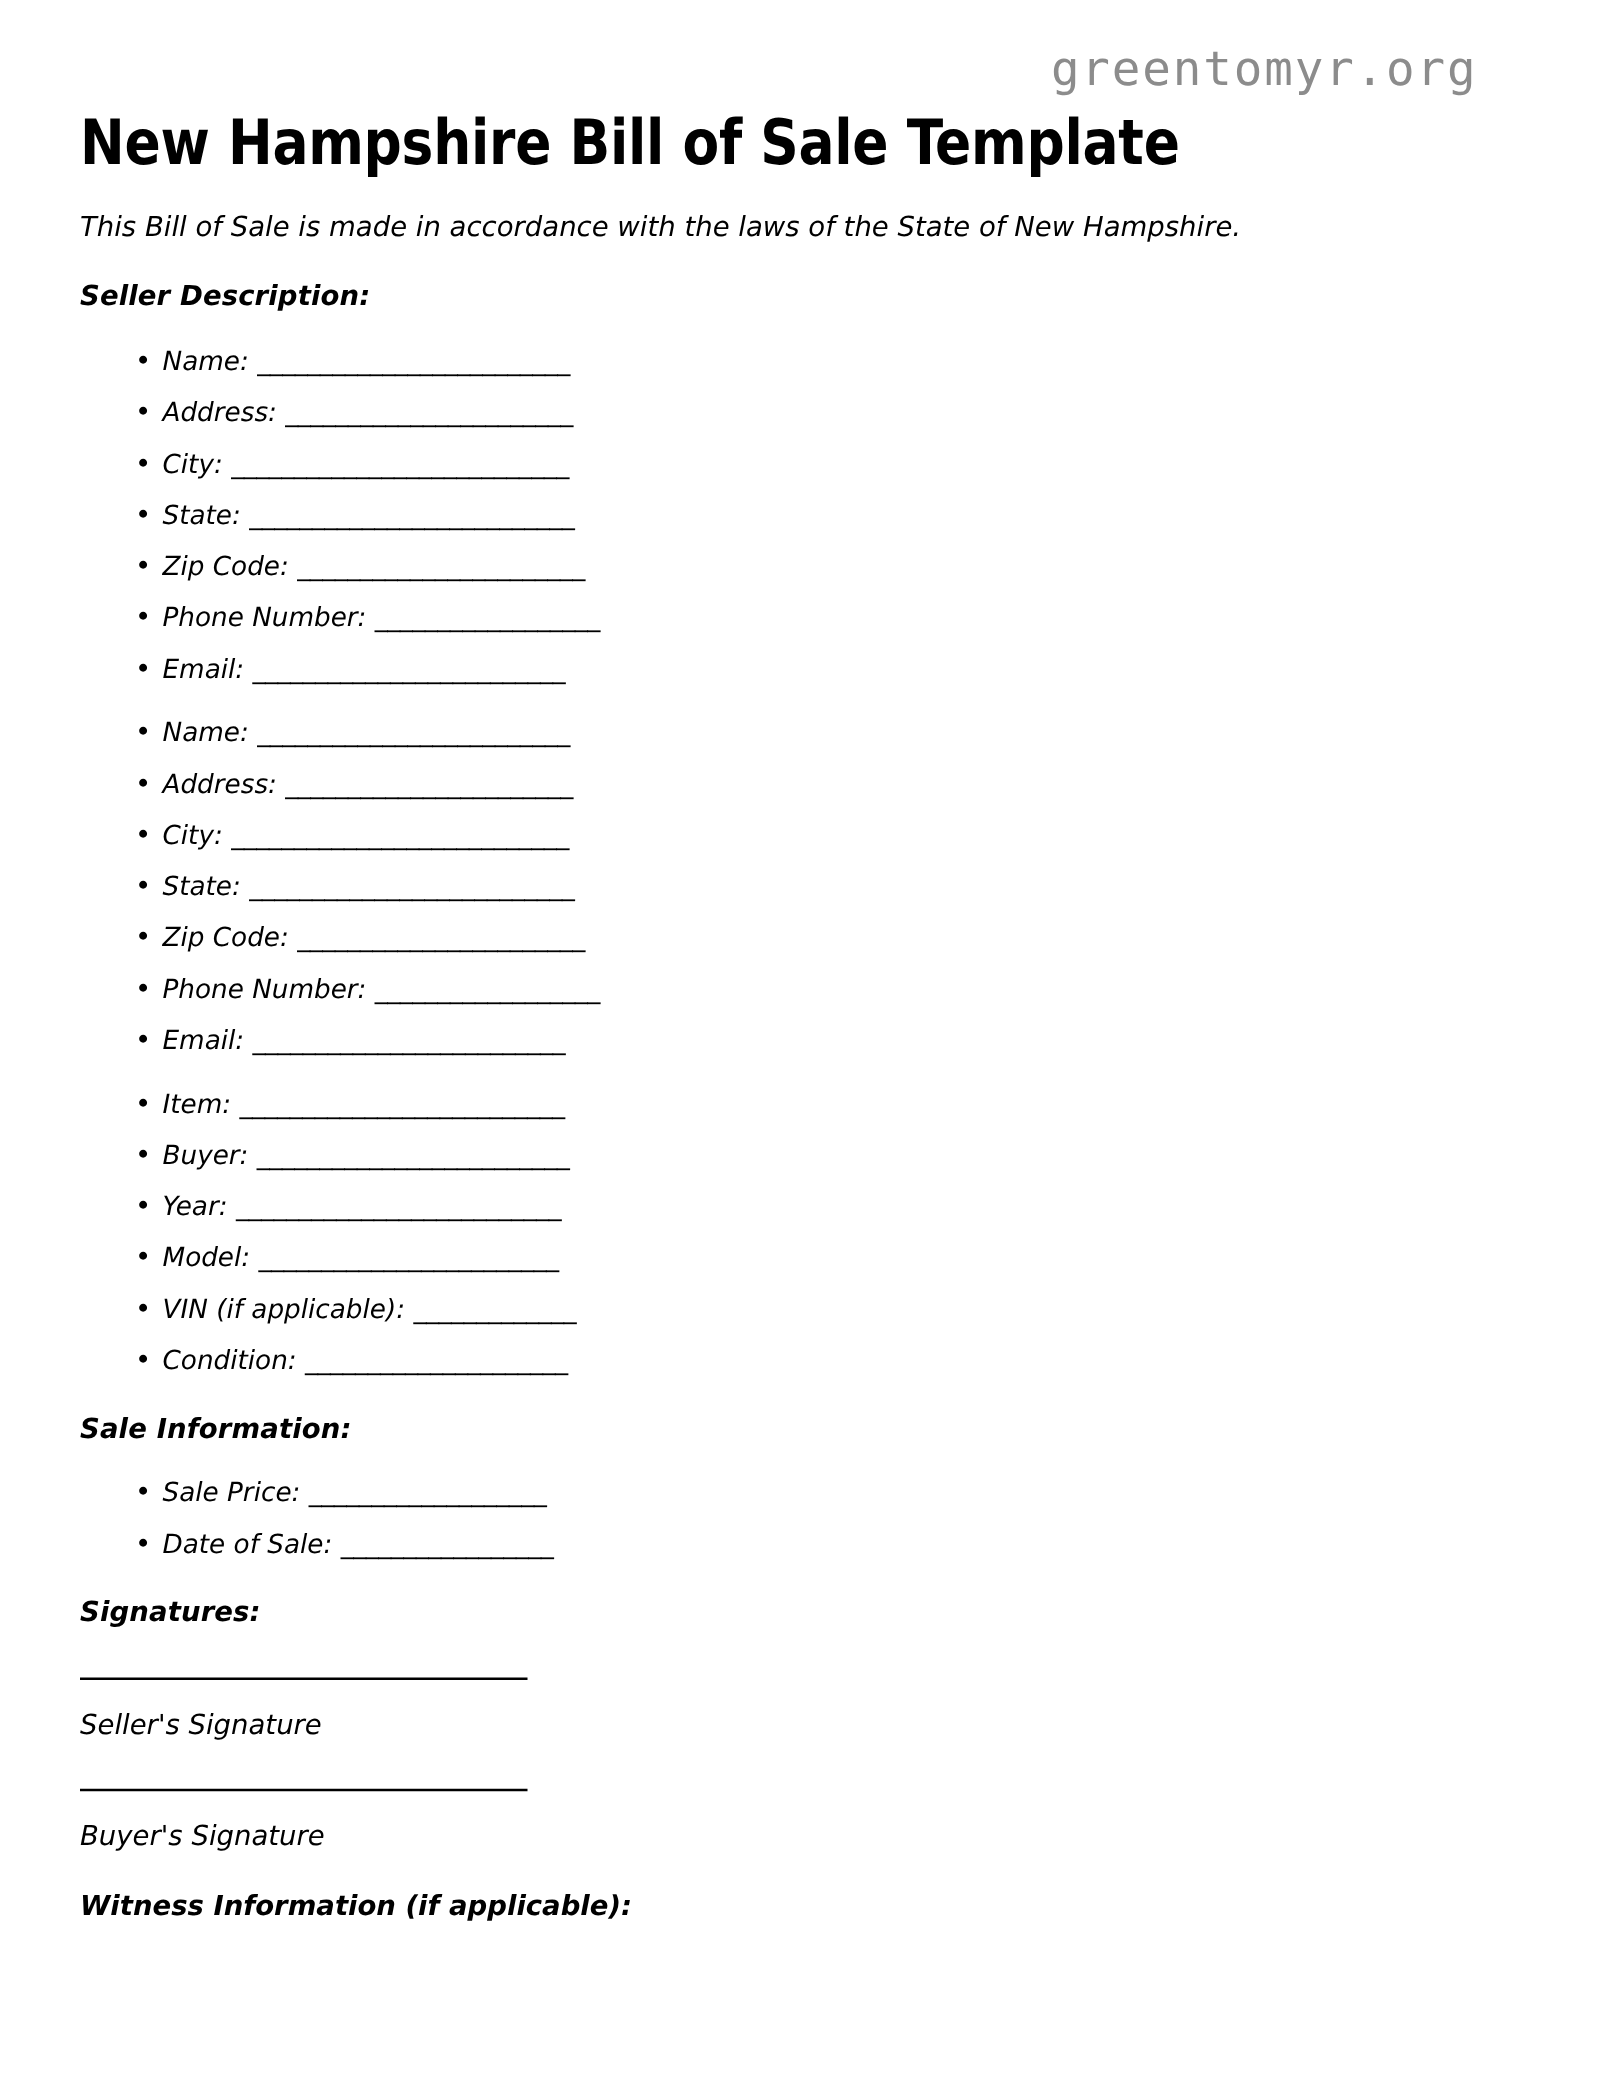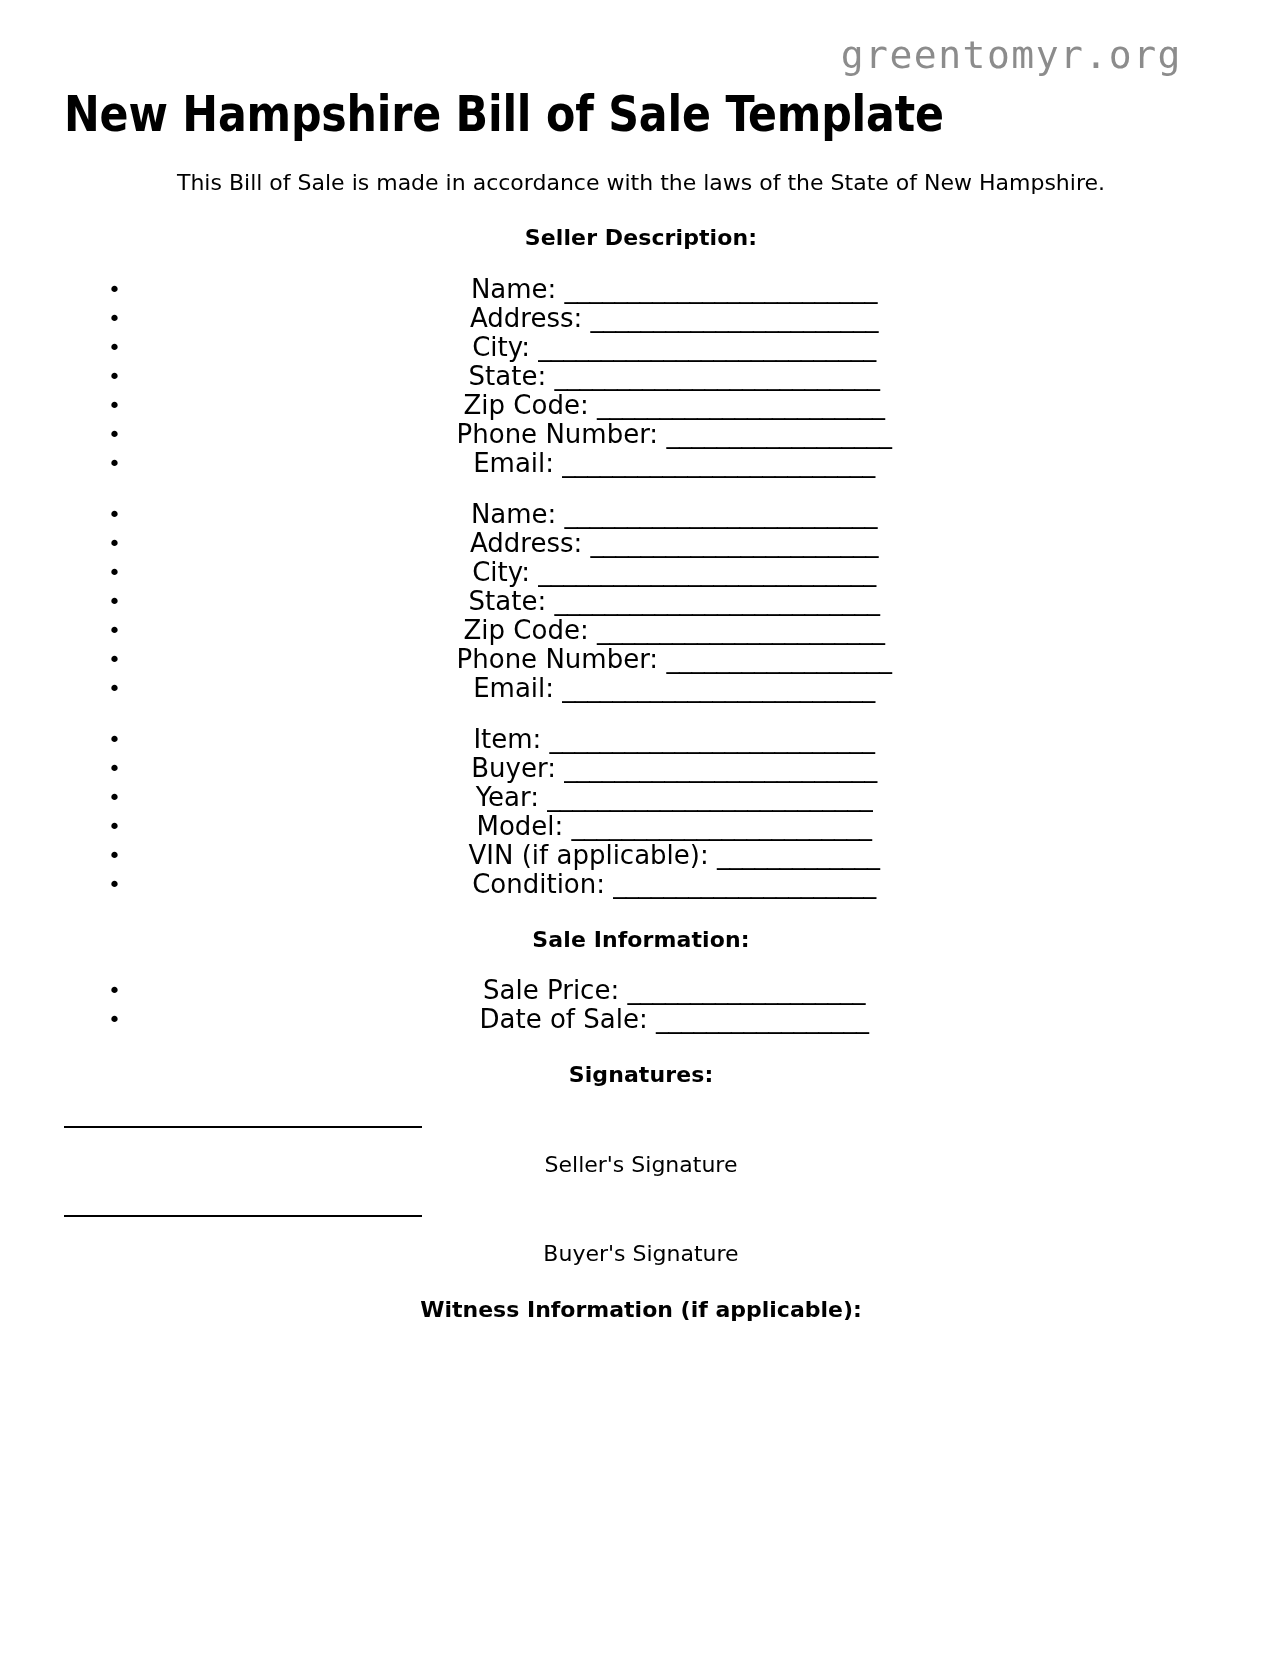--- a/index.html
+++ b/index.html
@@ -18,21 +18,20 @@
   }
 
   .page {
     position: absolute;
     left: 0; top: 0;
     width: 1282px;
     height: 1659px;
     background: #fff;
     box-sizing: border-box;
     padding: 12px 64px;
-    text-align: center;
   }
 
   
   .watermark {
     position: absolute;
     right: 100px;
     top: 36px;
     font-family: "DejaVu Sans Mono", "Liberation Mono", monospace;
     font-size: 38px;
     line-height: 1;
@@ -57,20 +56,21 @@
     transform-origin: left center;
     white-space: nowrap;
   }
 
   
   .content {
     position: absolute;
     left: 64px;
     top: 168px;
     width: 1154px;
+    font-style: italic;
   }
 
   .intro {
     font-size: 22px;
     line-height: 1.32;
     margin: 0 0 0 0;
     white-space: nowrap;
   }
 
   h2.section-heading {
@@ -81,24 +81,25 @@
     letter-spacing: 0.1px;
   }
 
   ul.field-list {
     list-style: none;
     margin: 22px 0 0 0;
     padding: 0 0 0 44px;
   }
   ul.field-list li {
     position: relative;
-    font-size: 26px;
+    font-size: 21px;
     line-height: 29px;
     white-space: nowrap;
     padding-left: 22px;
+    margin-top: 12px;
   }
   ul.field-list li::before {
     content: "\2022";
     position: absolute;
     left: 0;
     top: 0;
     font-size: 22px;
     line-height: 29px;
   }
   .fill-rule {

